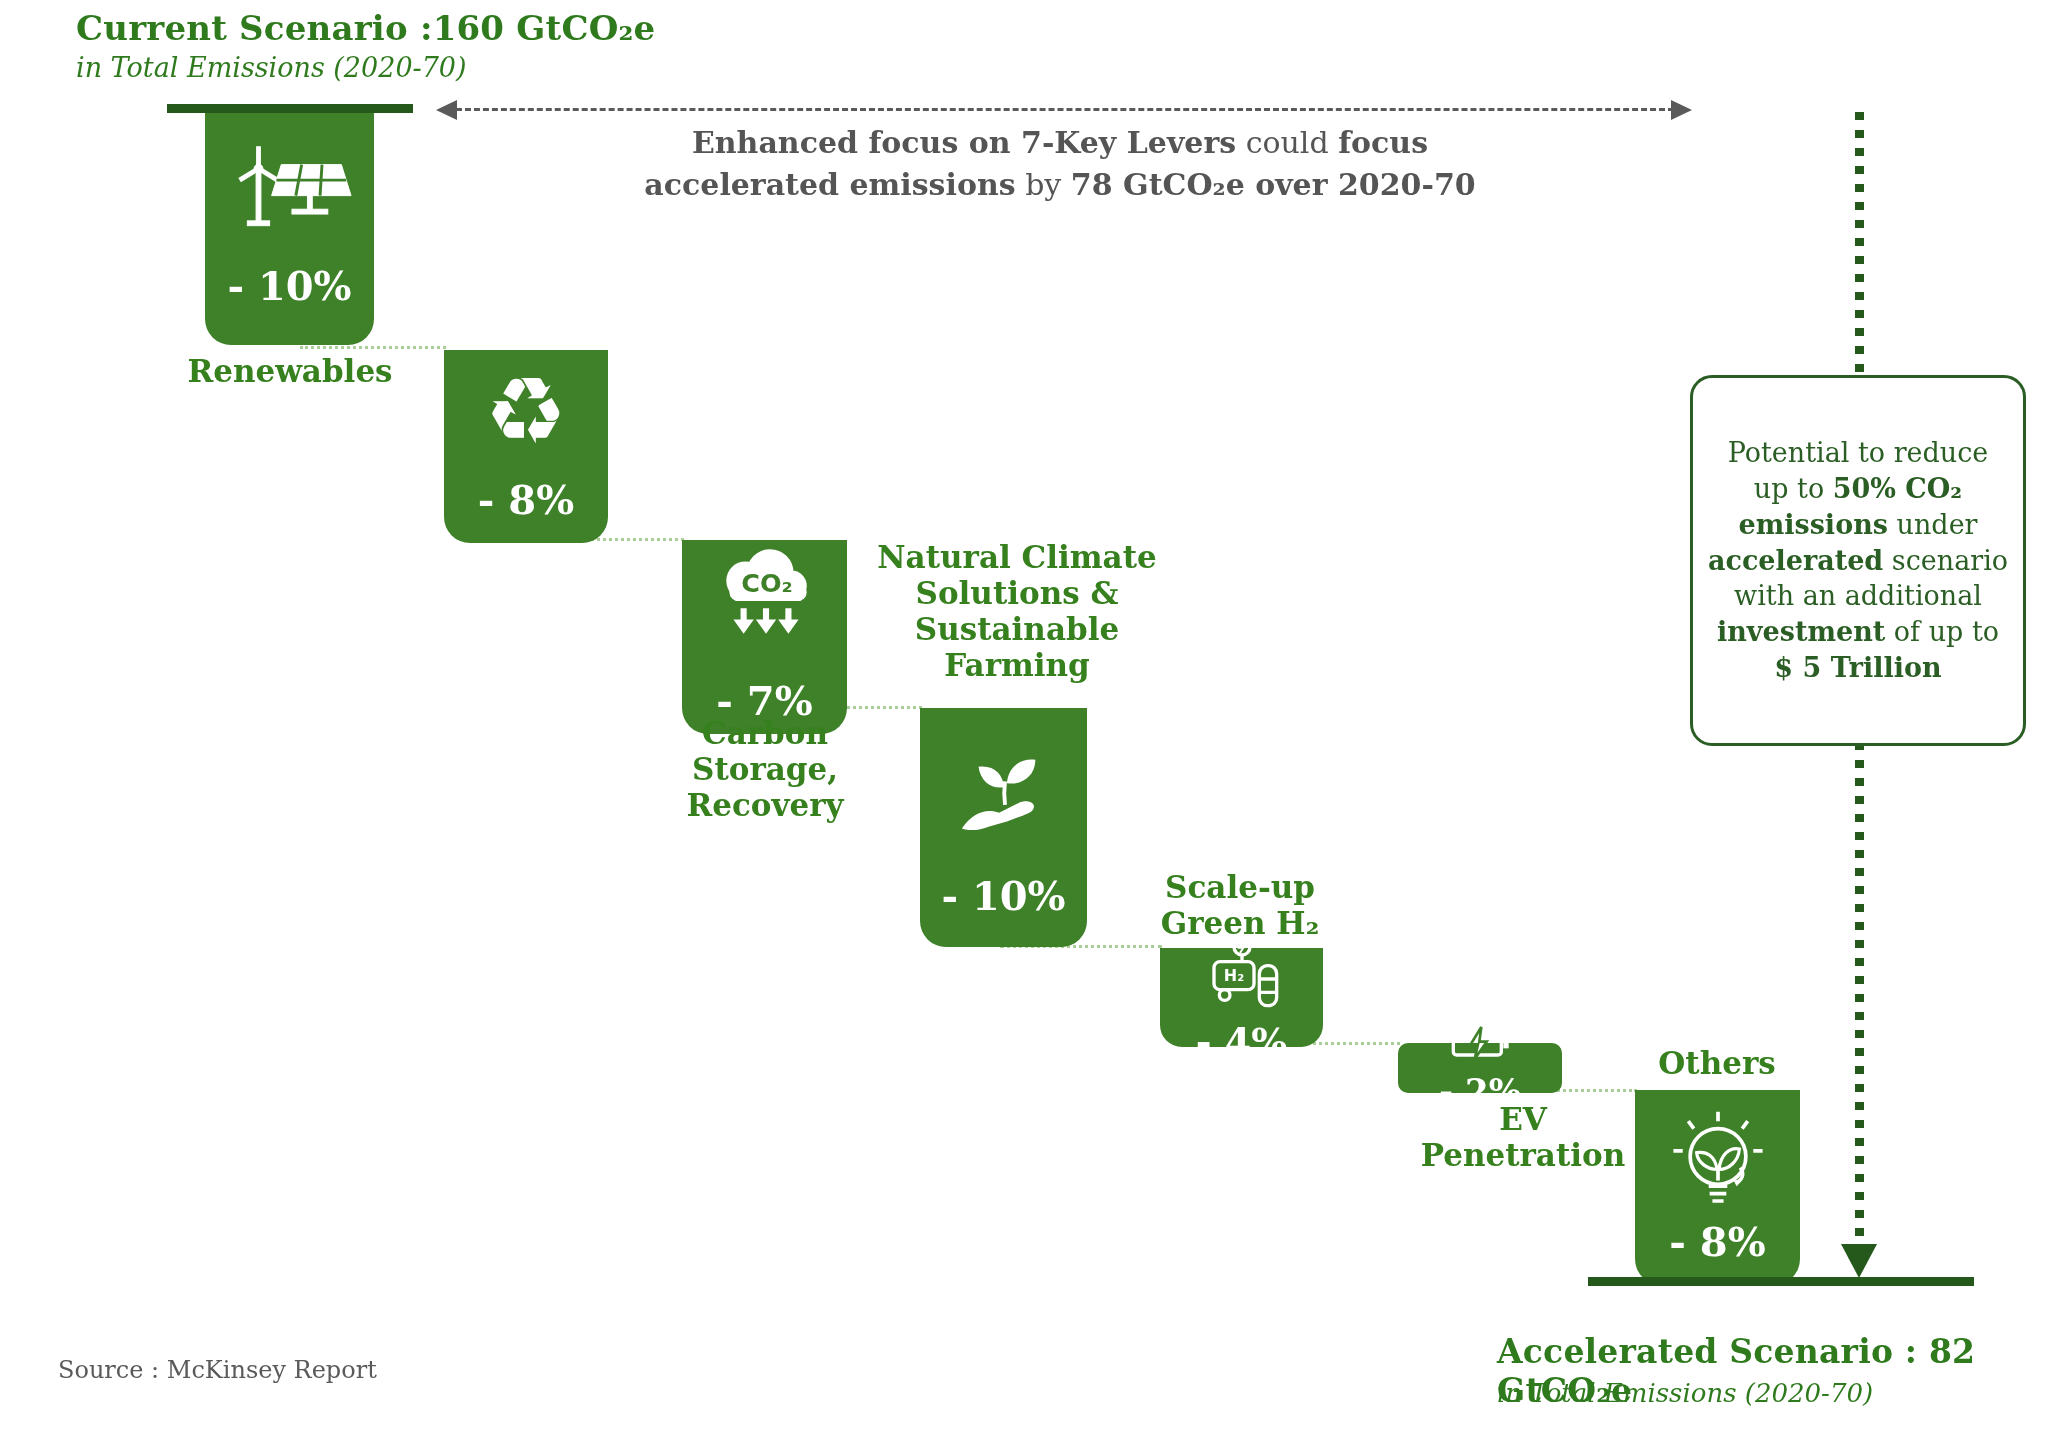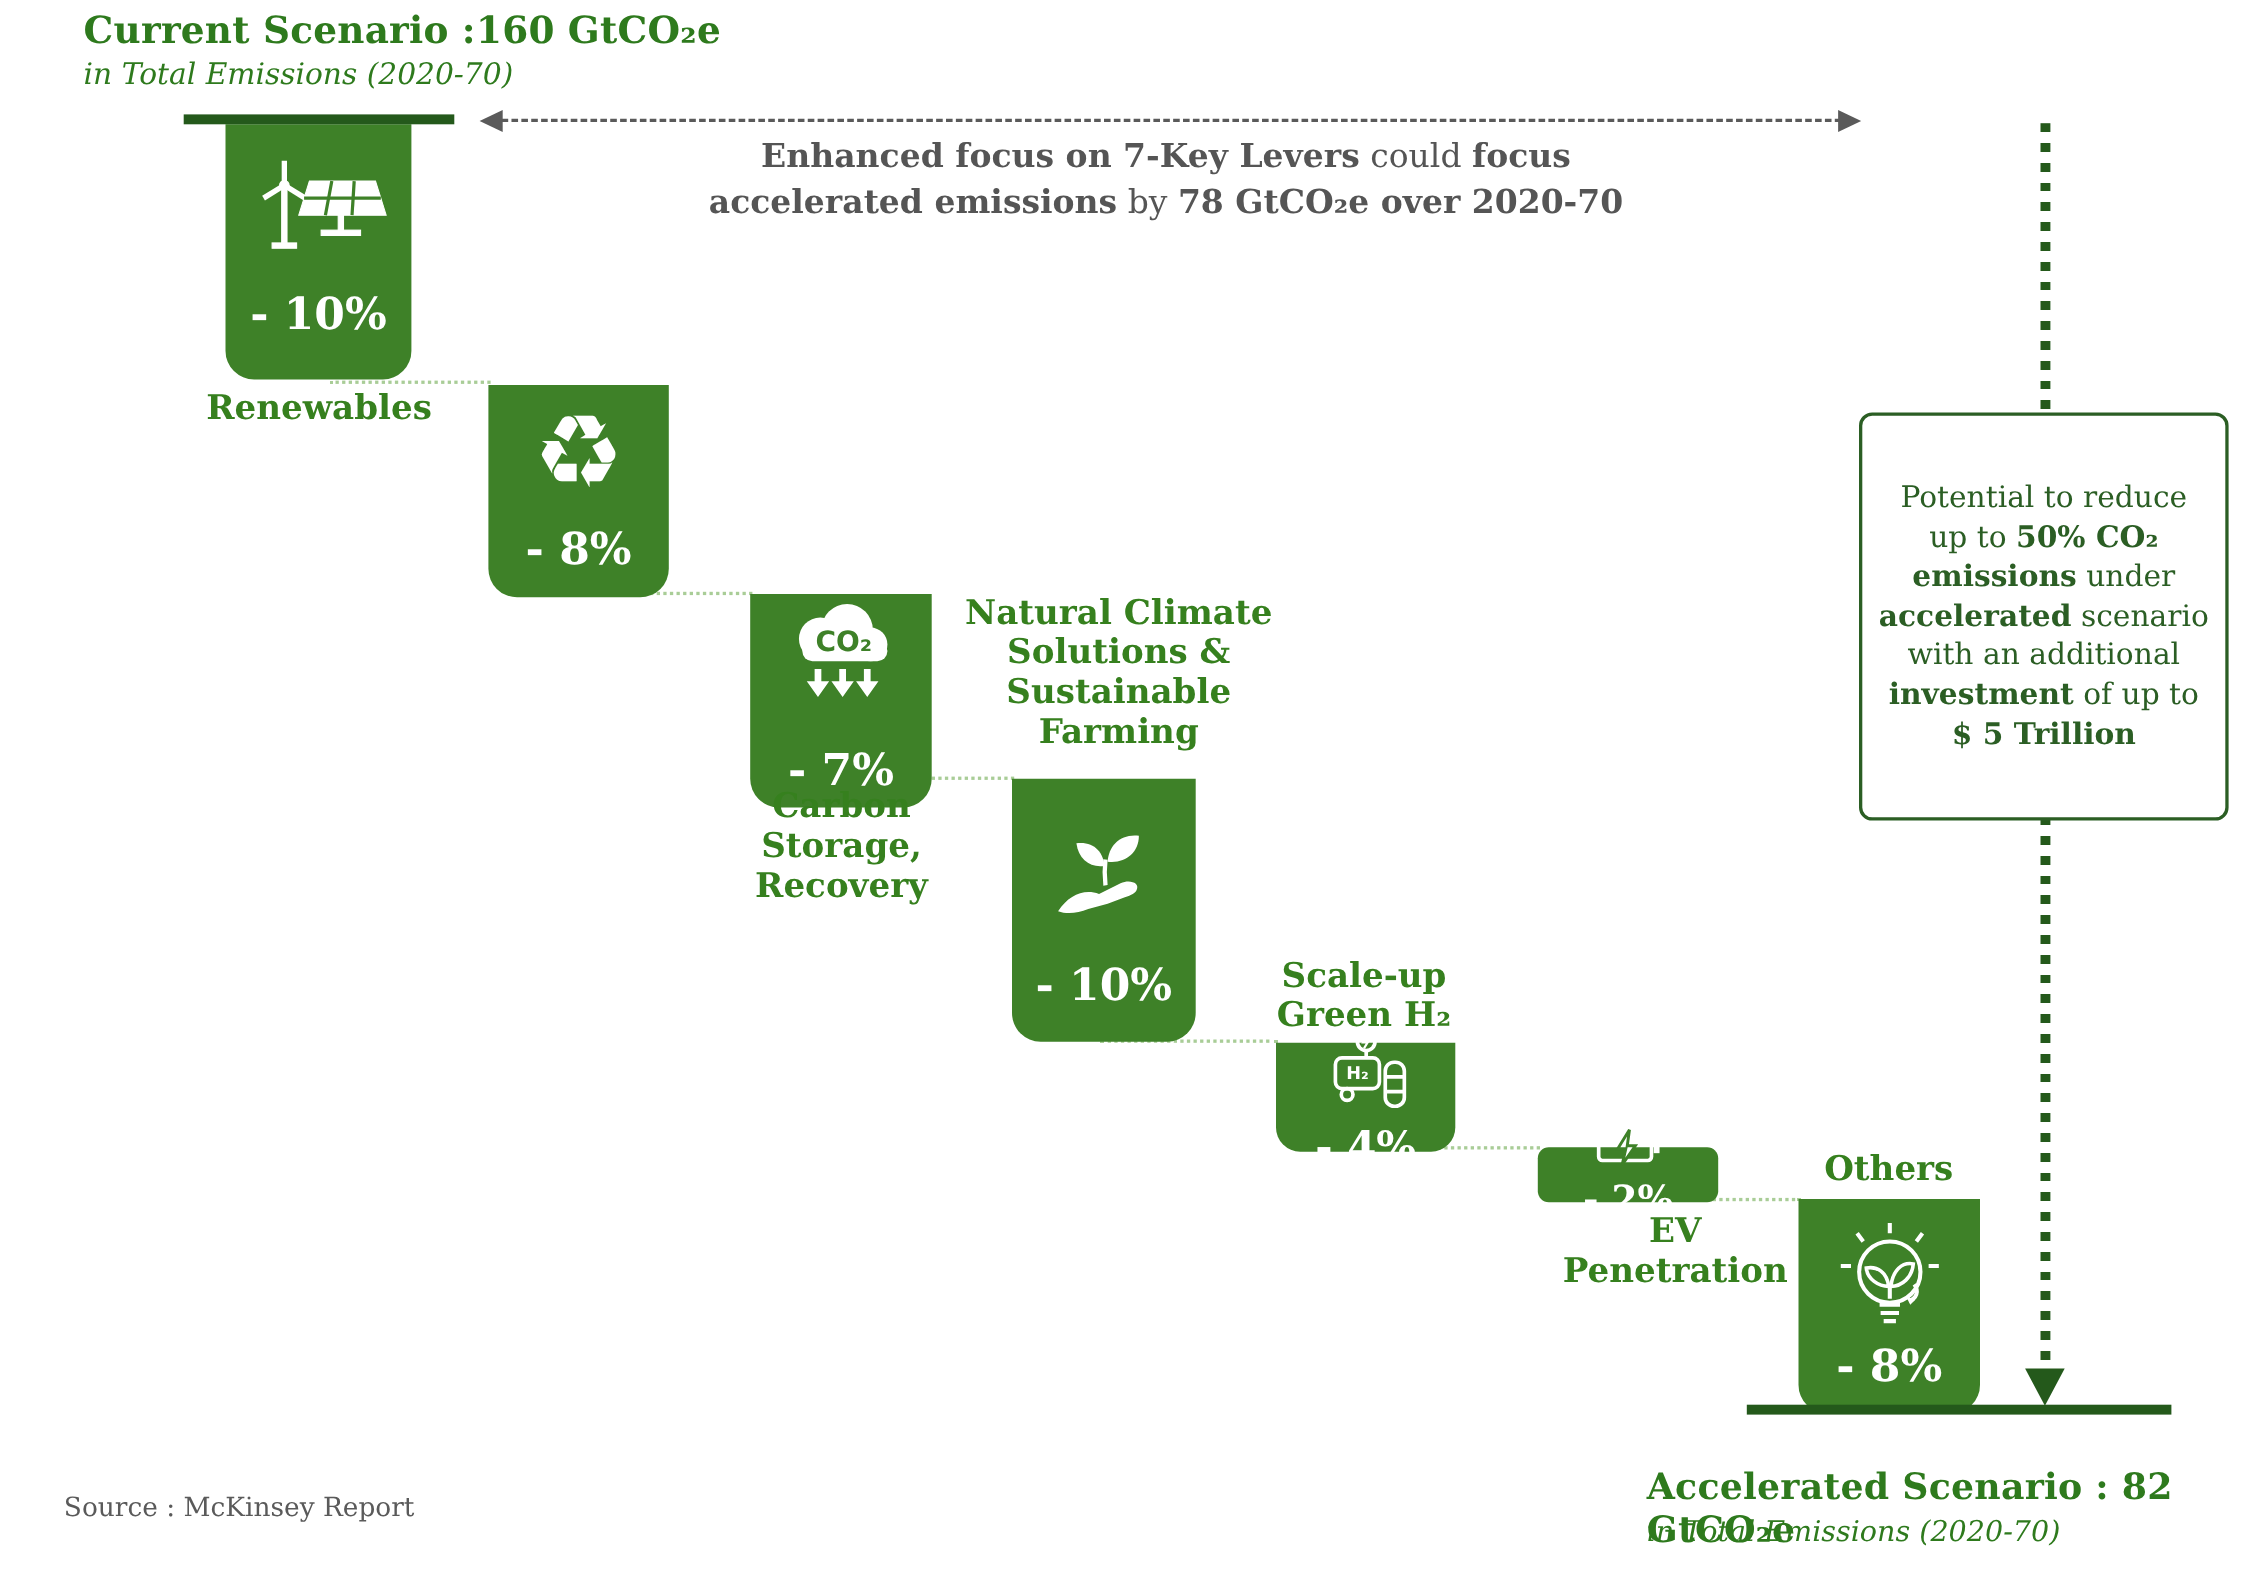--- a/index.html
+++ b/index.html
@@ -174,21 +174,21 @@
           <path d="M56 64 V76"></path>
           <path d="M80 62 C85 69 82 76 75 78"></path>
           <path d="M46 82 H66 M47 90 H65 M50 98 H62"></path>
         </g>
         <polygon points="72,74 76,82 81,77" fill="#fff"></polygon>
       </svg>
     </div>
     <div class="val" style="bottom:20px;">- 8%</div>
   </div>
 
-  <div class="abs" style="left:1690px;top:375px;width:330px;height:365px;background:#fff;border:3px solid #2b5e24;border-radius:12px;z-index:3;display:flex;flex-direction:column;justify-content:center;">
+  <div class="abs" style="left:1690px;top:375px;width:330px;height:365px;background:#fff;border:3px solid #2b5e24;border-radius:22px;z-index:3;display:flex;flex-direction:column;justify-content:center;">
     <div class="boxtext">
       <div><span>Potential to reduce</span></div>
       <div><span>up to </span><span class="b">50% CO₂</span></div>
       <div><span class="b">emissions</span><span> under</span></div>
       <div><span class="b">accelerated</span><span> scenario</span></div>
       <div><span>with an additional</span></div>
       <div><span class="b">investment</span><span> of up to</span></div>
       <div><span class="b">$ 5 Trillion</span></div>
     </div>
   </div>

